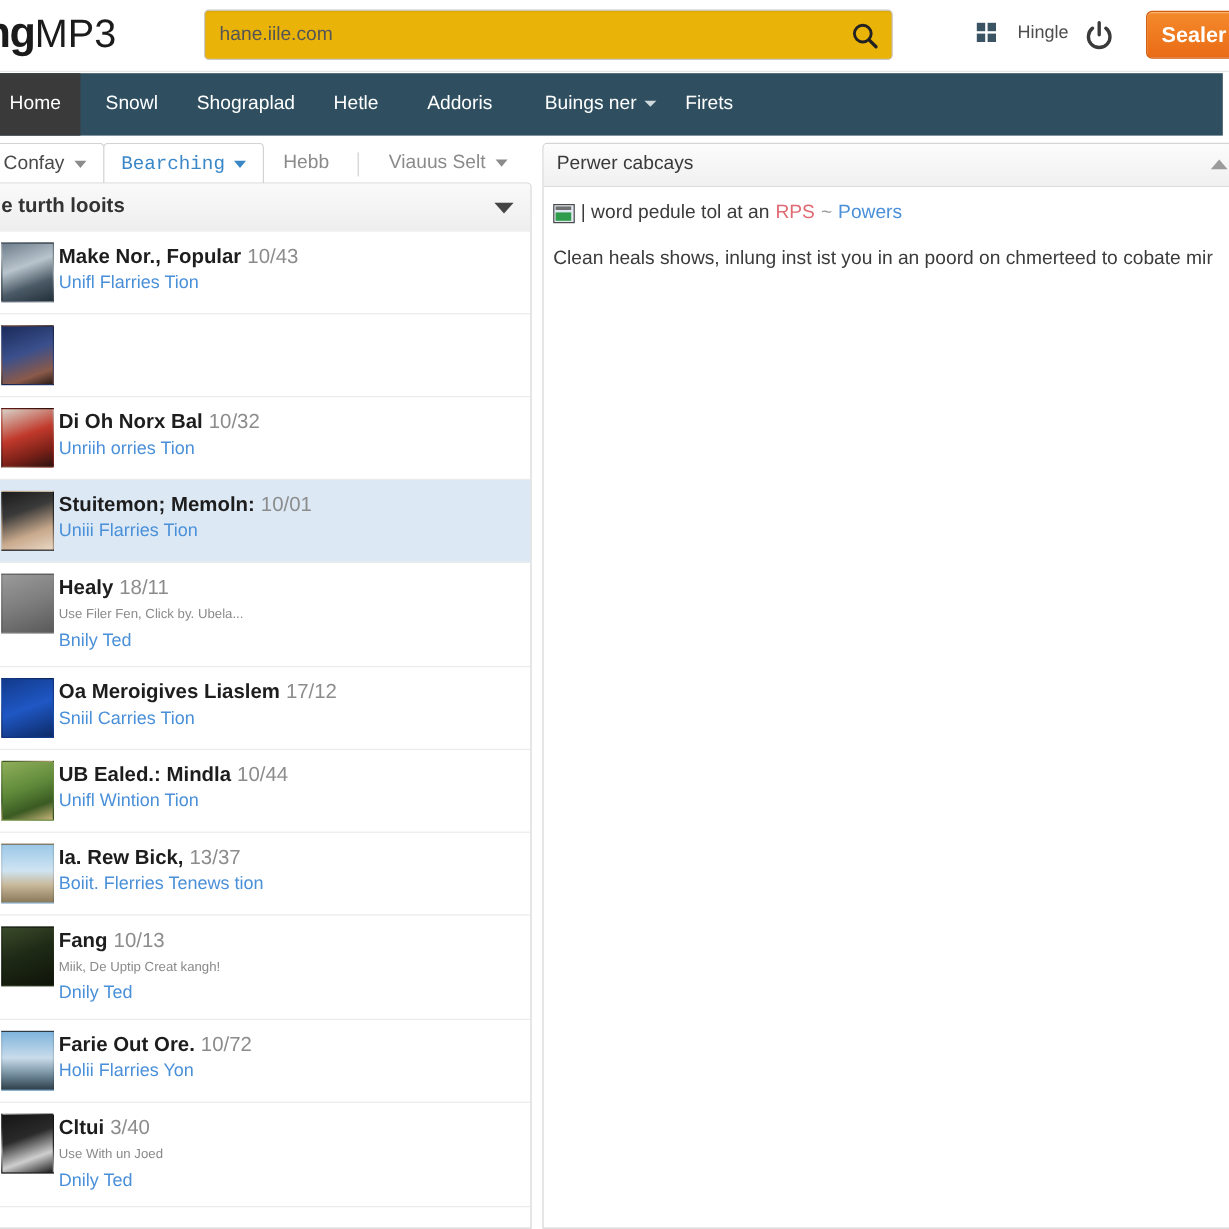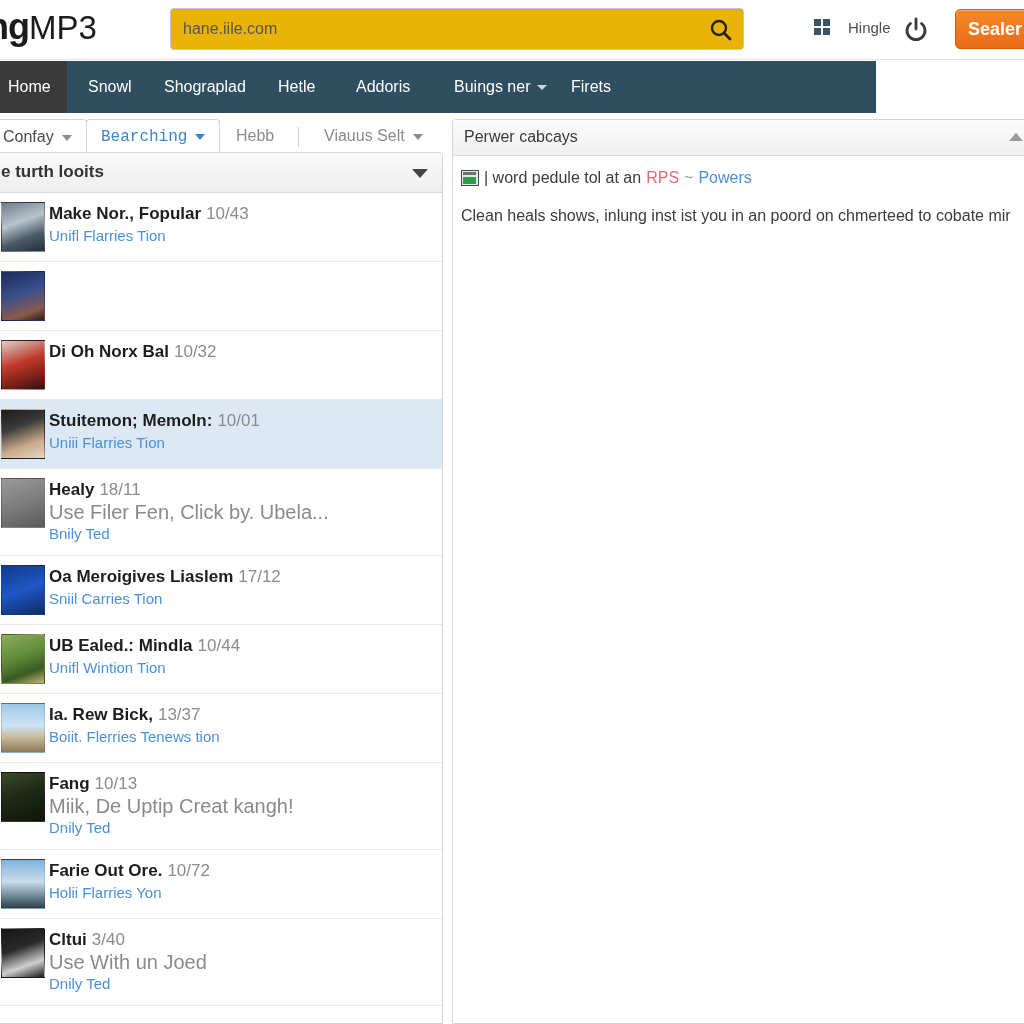--- a/index.html
+++ b/index.html
@@ -68,21 +68,21 @@
     border-radius: 5px;
     color: #fff; font-size: 18px; font-weight: bold;
     line-height: 38px; padding-left: 12px;
     white-space: nowrap; cursor: pointer;
     box-shadow: inset 0 1px 0 rgba(255,255,255,.35);
   }
 
   
   .navbar {
     position: absolute; left: 0; top: 61px;
-    width: 876px; height: 52px;
+    width: 1019px; height: 52px;
     background: #2f4f60;
   }
   .nav-item {
     position: absolute; top: 0; height: 52px;
     line-height: 52px;
     color: #ffffff; font-size: 16px;
     padding: 0 16px; white-space: nowrap; cursor: pointer;
   }
   .nav-item.active { background: #3a3a3a; }
   .caret-down {
@@ -173,21 +173,21 @@
     width: 44px; height: 50px;
     background-size: cover; background-position: center;
     border: 1px solid rgba(0,0,0,.12);
   }
   .row-title {
     font-size: 17px; font-weight: bold; color: #1d1d1d;
     white-space: nowrap; line-height: 22px;
   }
   .row-title .num { font-weight: normal; color: #8c8c8c; margin-left: 5px; }
   .row-sub {
-    font-size: 20px; color: #8a8a8a; line-height: 22px; white-space: nowrap;
+    font-size: 11px; color: #8a8a8a; line-height: 22px; white-space: nowrap;
   }
   .row-link {
     font-size: 15px; color: #4a90d9; line-height: 22px; white-space: nowrap;
   }
 
   
   .rightpanel {
     position: absolute; left: 452px; top: 119px;
     width: 582px; height: 905px;
     background: #ffffff;
@@ -303,20 +303,21 @@
         <div class="thumb" style="background: linear-gradient(160deg, rgb(110, 125, 140) 0%, rgb(185, 196, 204) 40%, rgb(74, 90, 102) 70%, rgb(35, 48, 58) 100%);"></div>
         <div class="row-title"><span>Make Nor., Fopular</span><span class="num">10/43</span></div>
         <div class="row-link">Unifl Flarries Tion</div>
       </div>
       <div class="row">
         <div class="thumb" style="background: linear-gradient(160deg, rgb(26, 43, 90) 0%, rgb(58, 79, 140) 45%, rgb(138, 90, 74) 80%, rgb(43, 29, 24) 100%);"></div>
       </div>
       <div class="row">
         <div class="thumb" style="background: linear-gradient(160deg, rgb(216, 210, 200) 0%, rgb(192, 57, 43) 45%, rgb(122, 32, 24) 75%, rgb(45, 18, 16) 100%);"></div>
         <div class="row-title"><span>Di Oh Norx Bal</span><span class="num">10/32</span></div>
+        <div class="row-link">Unriih orries Tion</div>
       </div>
       <div class="row selected">
         <div class="thumb" style="background: linear-gradient(160deg, rgb(27, 27, 27) 0%, rgb(58, 58, 58) 35%, rgb(200, 169, 140) 70%, rgb(232, 215, 196) 100%);"></div>
         <div class="row-title"><span>Stuitemon; Memoln:</span><span class="num">10/01</span></div>
         <div class="row-link">Uniii Flarries Tion</div>
       </div>
       <div class="row">
         <div class="thumb" style="background: linear-gradient(160deg, rgb(154, 154, 154) 0%, rgb(125, 125, 125) 50%, rgb(90, 90, 90) 100%);"></div>
         <div class="row-title"><span>Healy</span><span class="num">18/11</span></div>
         <div class="row-sub">Use Filer Fen, Click by. Ubela...</div>

